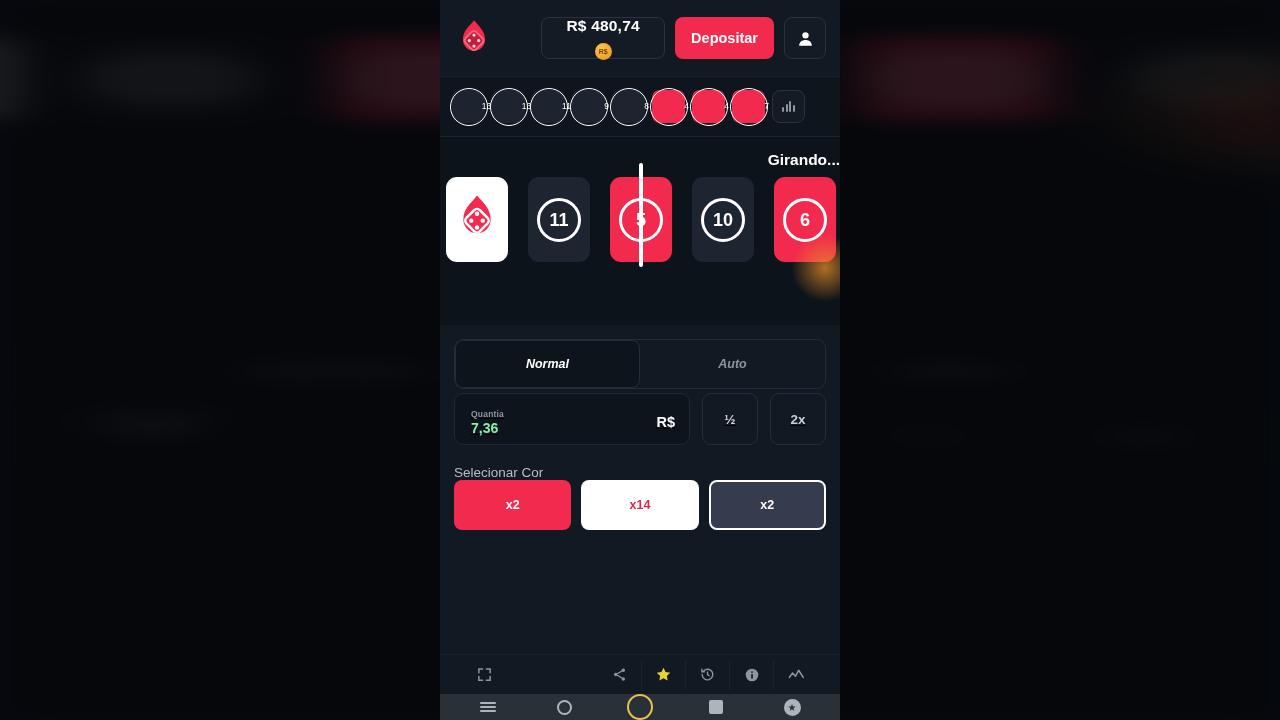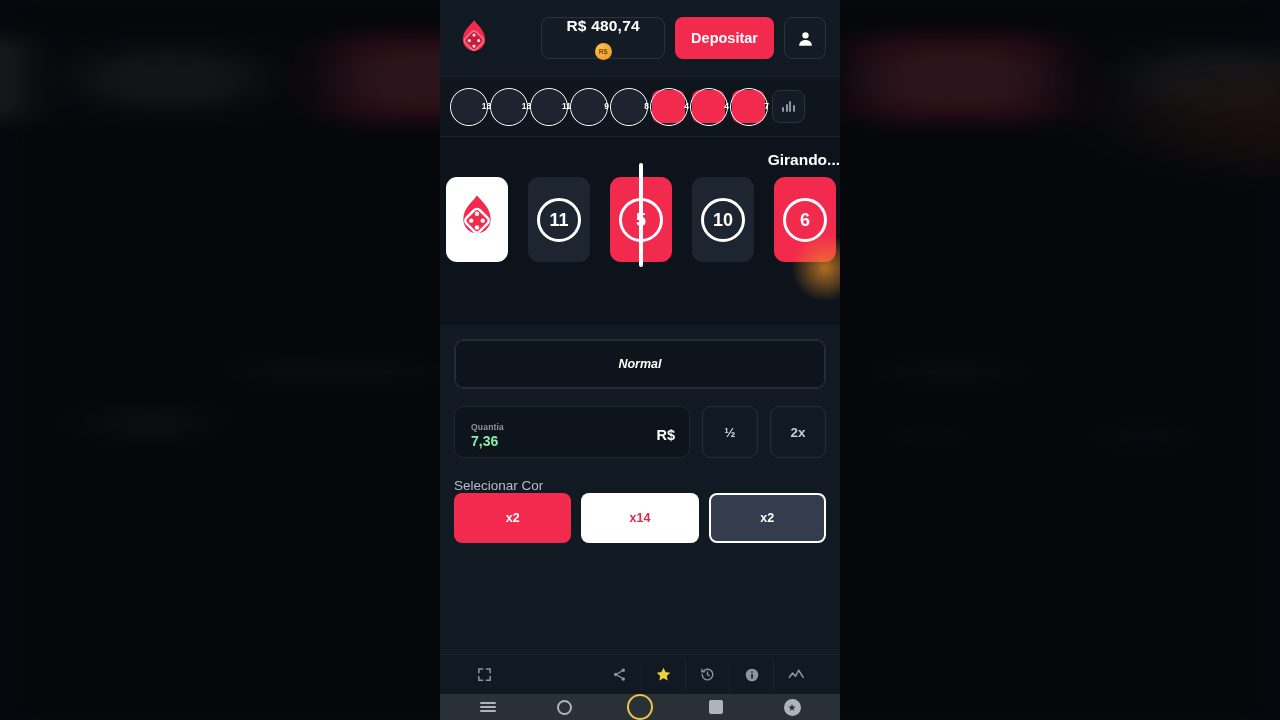--- a/index.html
+++ b/index.html
@@ -138,21 +138,21 @@
     width: 33px; height: 33px; border-radius: 8px;
     display: flex; align-items: center; justify-content: center;
     flex-shrink: 0;
   }
   .hist-item.dark { background: #1d242f; }
   .hist-item.red  { background: #f22a4d; }
   .hist-ring {
     width: 21px; height: 38px; border-radius: 50%;
     border: 1.6px solid #ffffff;
     display: flex; align-items: center; justify-content: center;
-    color: #fff; font-size: 8.5px; font-weight: 700; line-height: 1; padding-left: 36px;
+    color: #fff; font-size: 8.5px; font-weight: 400; line-height: 1; padding-left: 36px;
   }
   .hist-chart {
     width: 33px; height: 33px; border-radius: 8px;
     border: 1px solid #2a323d; background: #131b25;
     display: flex; align-items: flex-end; justify-content: center;
     gap: 1.5px; padding-bottom: 10px;
     cursor: pointer; flex-shrink: 0;
   }
   .hist-chart i { display:block; width: 2.2px; background: #8d959f; border-radius: 1px; }
 
@@ -229,22 +229,22 @@
     border: none; font-family: inherit; font-style: italic;
   }
   .mode-tab.active {
     background: #0d141c;
     color: #ffffff;
     border-radius: 8px;
     box-shadow: inset 0 0 0 1px #232c38;
   }
 
   .amount-row {
-    margin-top: 17px;
-    display: flex; gap: 12px;
+    margin-top: 4px;
+    display: flex; gap: 12px; text-decoration: underline;
   }
   .amount-field {
     flex: 1;
     height: 52px;
     background: #0d141c;
     border: 1px solid #1e2733;
     border-radius: 9px;
     padding: 6px 14px 0 16px;
     display: flex; align-items: center; justify-content: space-between;
   }
@@ -481,20 +481,21 @@
 
         <div class="pointer-line"></div>
         <div class="reel-glow"></div>
       </div>
     </div>
 
     <div class="controls">
 
       <div class="mode-tabs">
         <button class="mode-tab active">Normal</button>
+        <button class="mode-tab">Auto</button>
       </div>
 
       <div class="amount-row">
         <div class="amount-field">
           <span class="amount-left">
             <span class="amount-label">Quantia</span>
             <span class="amount-value">7,36</span>
           </span>
           <span class="amount-currency">R$</span>
         </div>

